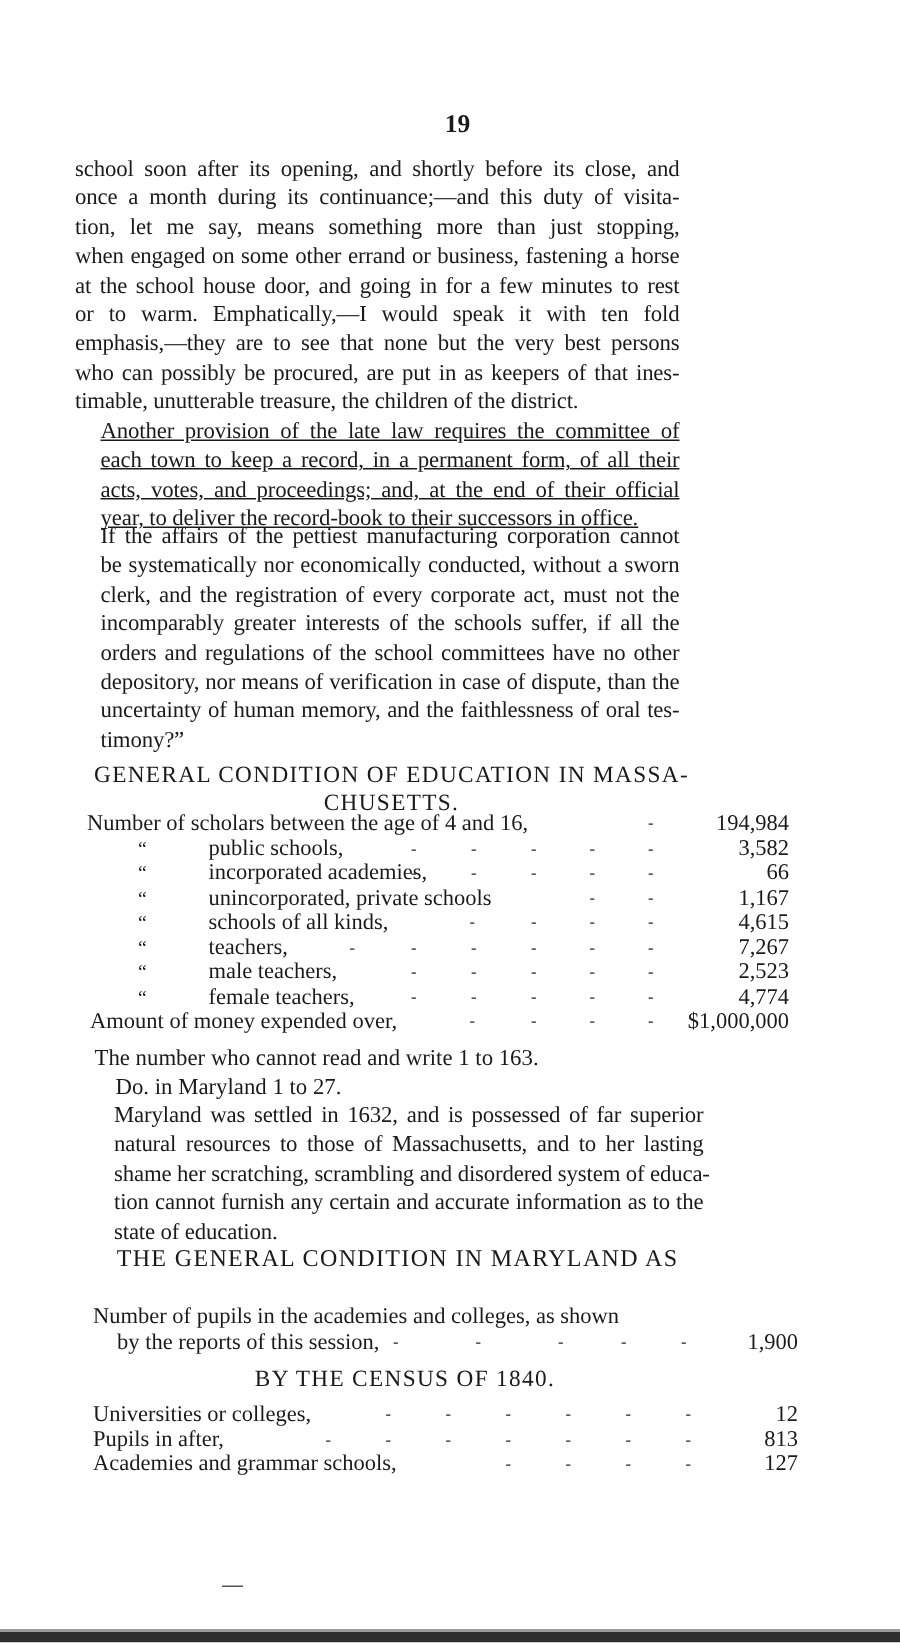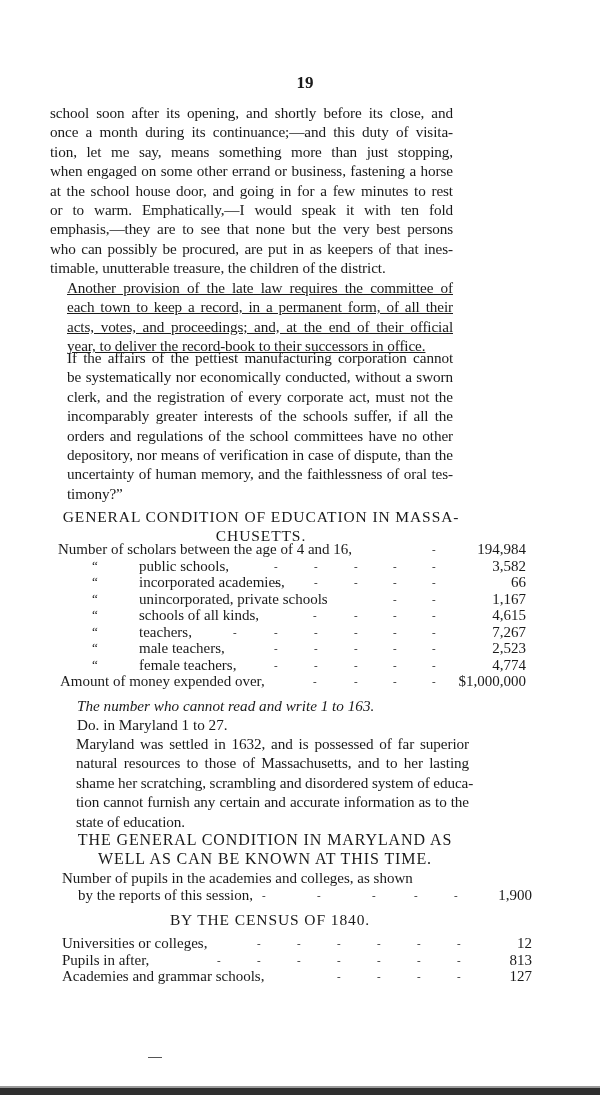--- a/index.html
+++ b/index.html
@@ -181,36 +181,35 @@
         <span class="dots">
           <span style="left: 255px;">-</span>
           <span style="left: 296px;">-</span>
           <span style="left: 335px;">-</span>
           <span style="left: 374px;">-</span>
         </span>
         <span class="value" style="right: 2px;">$1,000,000</span>
       </div>
     </div>
 
-  <div class="plain-line" style="top:697px; left:77px;font-style:italic;">The number who cannot read and write 1 to 163.</div>
+  <div class="plain-line" style="top:697px; left:63px;">The number who cannot read and write 1 to 163.</div>
   <div class="plain-line" style="top:716px; left:77px;">Do. in Maryland 1 to 27.</div>
 
   <div class="body-block" style="top:734px; left:59px; width:410px;">
     <p class="para indent" id="pmd">
         <span class="line">Maryland was settled in 1632, and is possessed of far superior</span>
         <span class="line">natural resources to those of Massachusetts, and to her lasting</span>
         <span class="line">shame her scratching, scrambling and disordered system of educa-</span>
         <span class="line">tion cannot furnish any certain and accurate information as to the</span>
         <span class="line last">state of education.</span>
       </p>
   </div>
 
   <div class="heading" style="top:830px; left:65px; width:400px; font-size:16px;">
     <span class="hl">THE GENERAL CONDITION IN MARYLAND AS</span>
-    <span class="hl">WELL AS CAN BE KNOWN AT THIS TIME.</span>
   </div>
 
   <div class="md-stats" style="top:870px;">
     <div class="srow">
       <span class="label full">Number of pupils in the academies and colleges, as shown</span>
     </div>
     <div class="srow" id="md-pupils-row2">
       <span class="label" style="left:16px;text-align:right;">by the reports of this session,</span>
       <span class="dots">
           <span style="left: 200px;">-</span>

